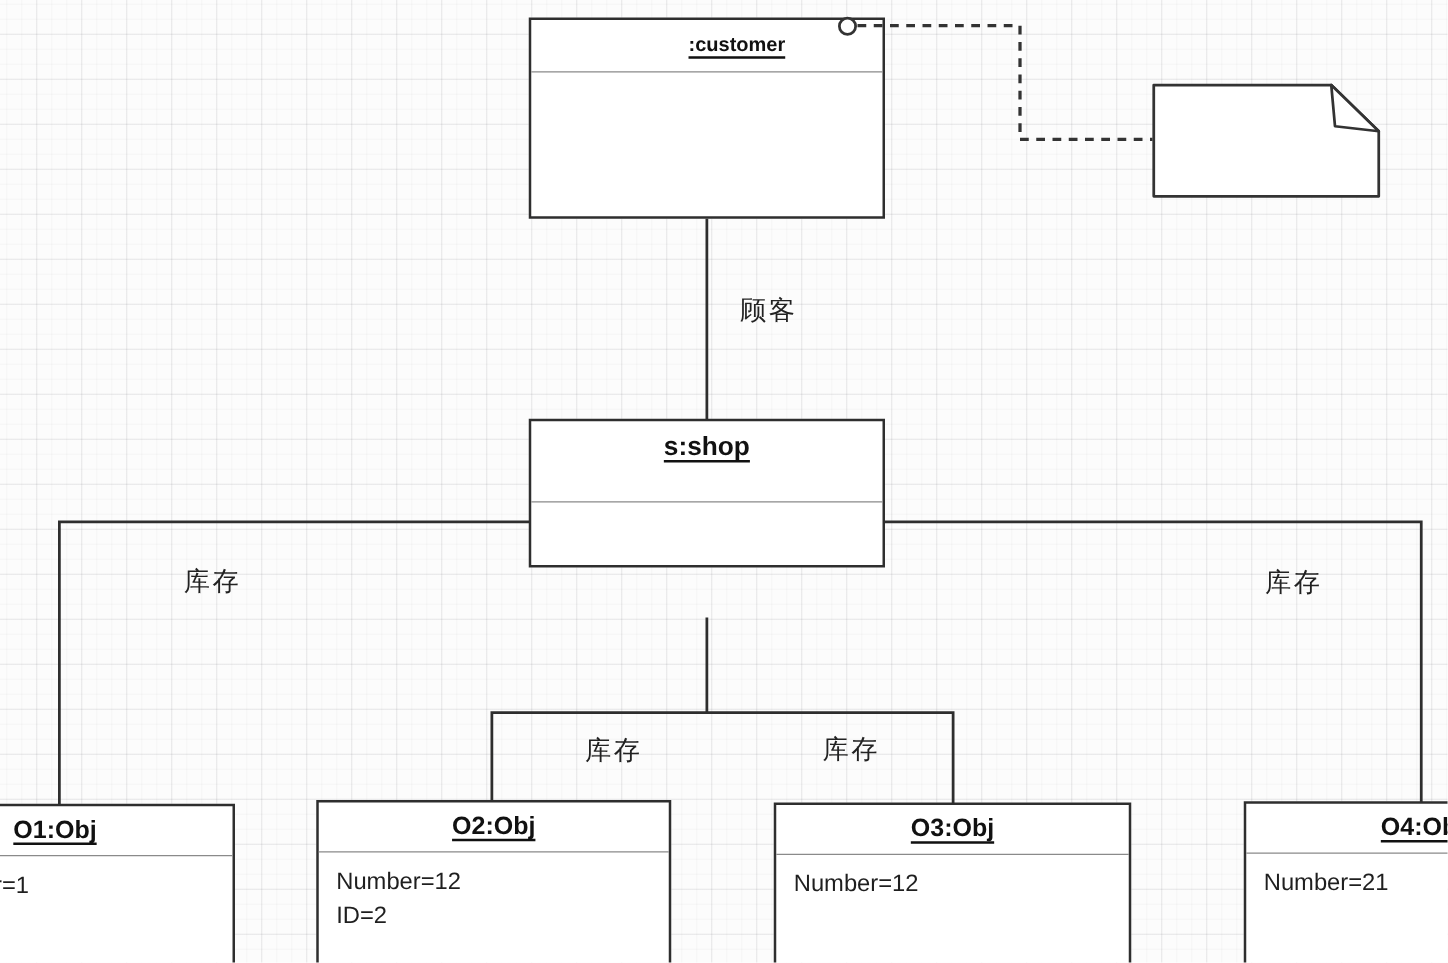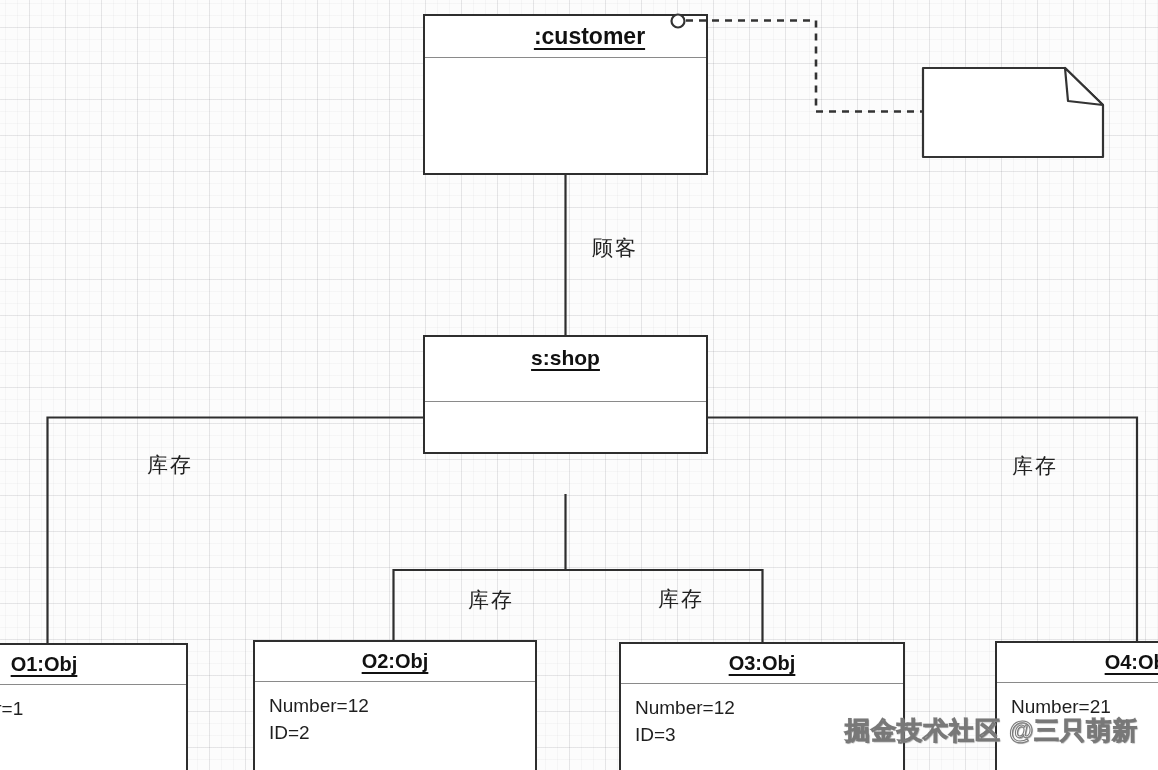--- a/index.html
+++ b/index.html
@@ -42,21 +42,21 @@
   .uml-body{
     padding:10px 14px;
     font-size:19px;
     line-height:27px;
     color:#1f1f1f;
     white-space:nowrap;
   }
 
   .box-customer{left:423px;top:14px;width:285px;height:161px;}
   .box-customer .uml-header{height:42px;}
-  .box-customer .uml-title{font-size:23px;margin-left:48px;}
+  .box-customer .uml-title{font-size:16px;margin-left:48px;}
 
   .box-shop{left:423px;top:335px;width:285px;height:119px;}
   .box-shop .uml-header{height:65px;align-items:flex-start;padding-top:9px;}
   .box-shop .uml-title{font-size:21px;}
   .box-shop .uml-body{padding-top:16px;}
 
   .box-obj .uml-header{height:40px;}
   .box-obj .uml-title{font-size:20px;}
   .box-o1{left:-100px;top:643px;width:288px;height:150px;}
   .box-o1 .uml-body{padding-left:32px;}
@@ -145,21 +145,20 @@
       <div class="attr-line">ID=2</div>
     </div>
   </div>
 
   <div class="uml-box box-obj box-o3">
     <div class="uml-header">
       <span class="uml-title">O3:Obj</span>
     </div>
     <div class="uml-body">
       <div class="attr-line">Number=12</div>
-      <div class="attr-line">ID=3</div>
     </div>
   </div>
 
   <div class="uml-box box-obj box-o4">
     <div class="uml-header">
       <span class="uml-title">O4:Obj</span>
     </div>
     <div class="uml-body">
       <div class="attr-line">Number=21</div>
     </div>
@@ -184,15 +183,14 @@
     <polyline class="solid" points="393.5,641 393.5,570 762.5,570 762.5,643"></polyline>
 
     <polyline class="dashed" points="686,20.5 816,20.5 816,111.5 922,111.5"></polyline>
     <circle class="shape" cx="678" cy="21" r="6.5"></circle>
 
     <polygon class="shape" points="923,68 1065,68 1103,105 1103,157 923,157"></polygon>
     <polygon class="shape" points="1065,68 1068,101 1103,105"></polygon>
   </svg>
 
 
-  <div class="watermark">掘金技术社区 @三只萌新</div>
 
 </div>
 
 </body></html>

